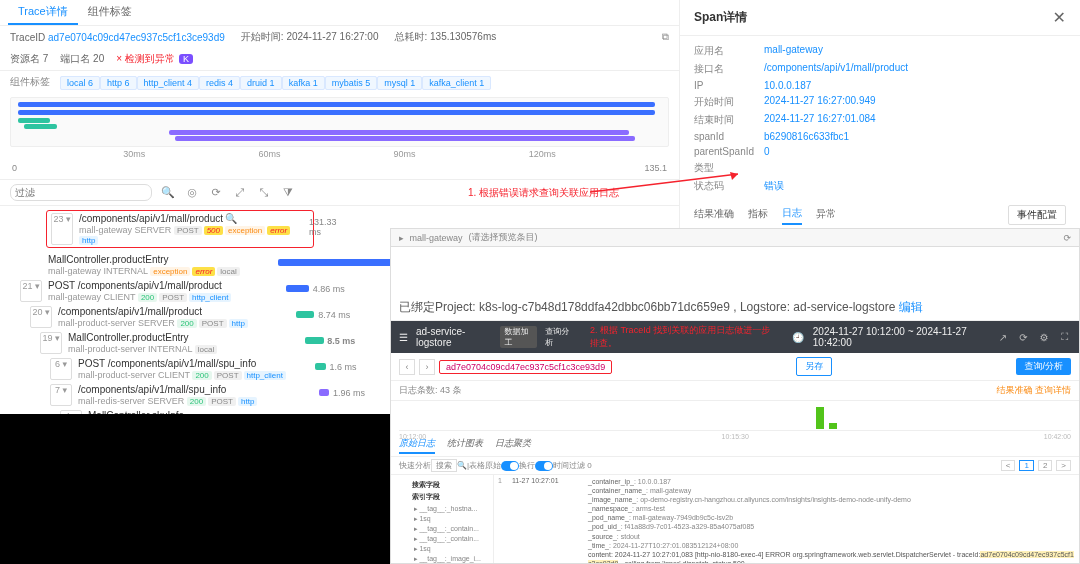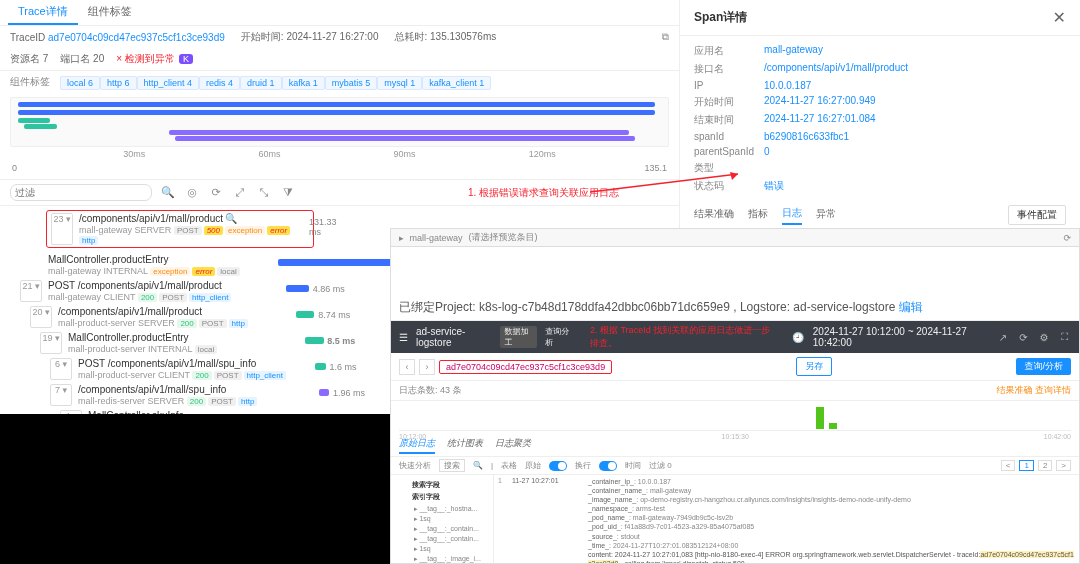--- a/index.html
+++ b/index.html
@@ -83,21 +83,21 @@
   .ls-q-btn.outline { background: #fff; color: #1890ff; border: 1px solid #1890ff; }
   .ls-ann2 { color: #f5222d; font-size: 9px; margin-left: 8px; }
   .ls-stats { padding: 3px 8px; font-size: 9px; color: #888; border-bottom: 1px solid #eee; position: relative; }
   .ls-stats .right-lnk { position: absolute; right: 8px; top: 3px; color: #fa8c16; }
   .ls-histogram { height: 28px; margin: 2px 8px; position: relative; border-bottom: 1px solid #eee; }
   .ls-histogram .hbar { position: absolute; bottom: 1px; width: 8px; background: #52c41a; }
   .ls-histogram .axis { position: absolute; bottom: -10px; font-size: 7px; color: #bbb; }
   .ls-tabs { display: flex; gap: 12px; padding: 2px 8px; border-bottom: 1px solid #eee; font-size: 9px; }
   .ls-tabs .t { color: #666; cursor: pointer; padding: 2px 0; font-style: italic; }
   .ls-tabs .t.active { color: #1890ff; border-bottom: 2px solid #1890ff; }
-  .ls-toolbar { display: flex; align-items: center; gap: 8px; padding: 2px 8px; font-size: 8px; color: #888; border-bottom: 1px solid #eee; }
+  .ls-toolbar { display: flex; align-items: center; padding: 2px 8px; font-size: 8px; color: #888; border-bottom: 1px solid #eee; }
   .toggle { width: 18px; height: 10px; background: #1890ff; border-radius: 5px; position: relative; }
   .toggle::after { content: ''; position: absolute; right: 1px; top: 1px; width: 8px; height: 8px; background: #fff; border-radius: 50%; }
   .pager { margin-left: auto; display: flex; gap: 4px; align-items: center; }
   .pager .pg { border: 1px solid #ddd; padding: 0 4px; cursor: pointer; }
   .ls-body { flex: 1; display: flex; overflow: hidden; margin-left: 17px; }
   .ls-side { width: 86px; border-right: 1px solid #eee; padding: 3px 4px; font-size: 7px; color: #666; overflow: hidden; }
   .ls-side .fld { padding: 1px 2px; color: #888; cursor: pointer; white-space: nowrap; overflow: hidden; text-overflow: ellipsis; }
   .ls-side .hdr { color: #333; font-weight: 600; margin: 2px 0; }
   .ls-main { flex: 1; overflow: hidden; padding: 2px 4px; font-size: 7px; position: relative; }
   .log-entry { display: flex; gap: 6px; margin-bottom: 2px; }

